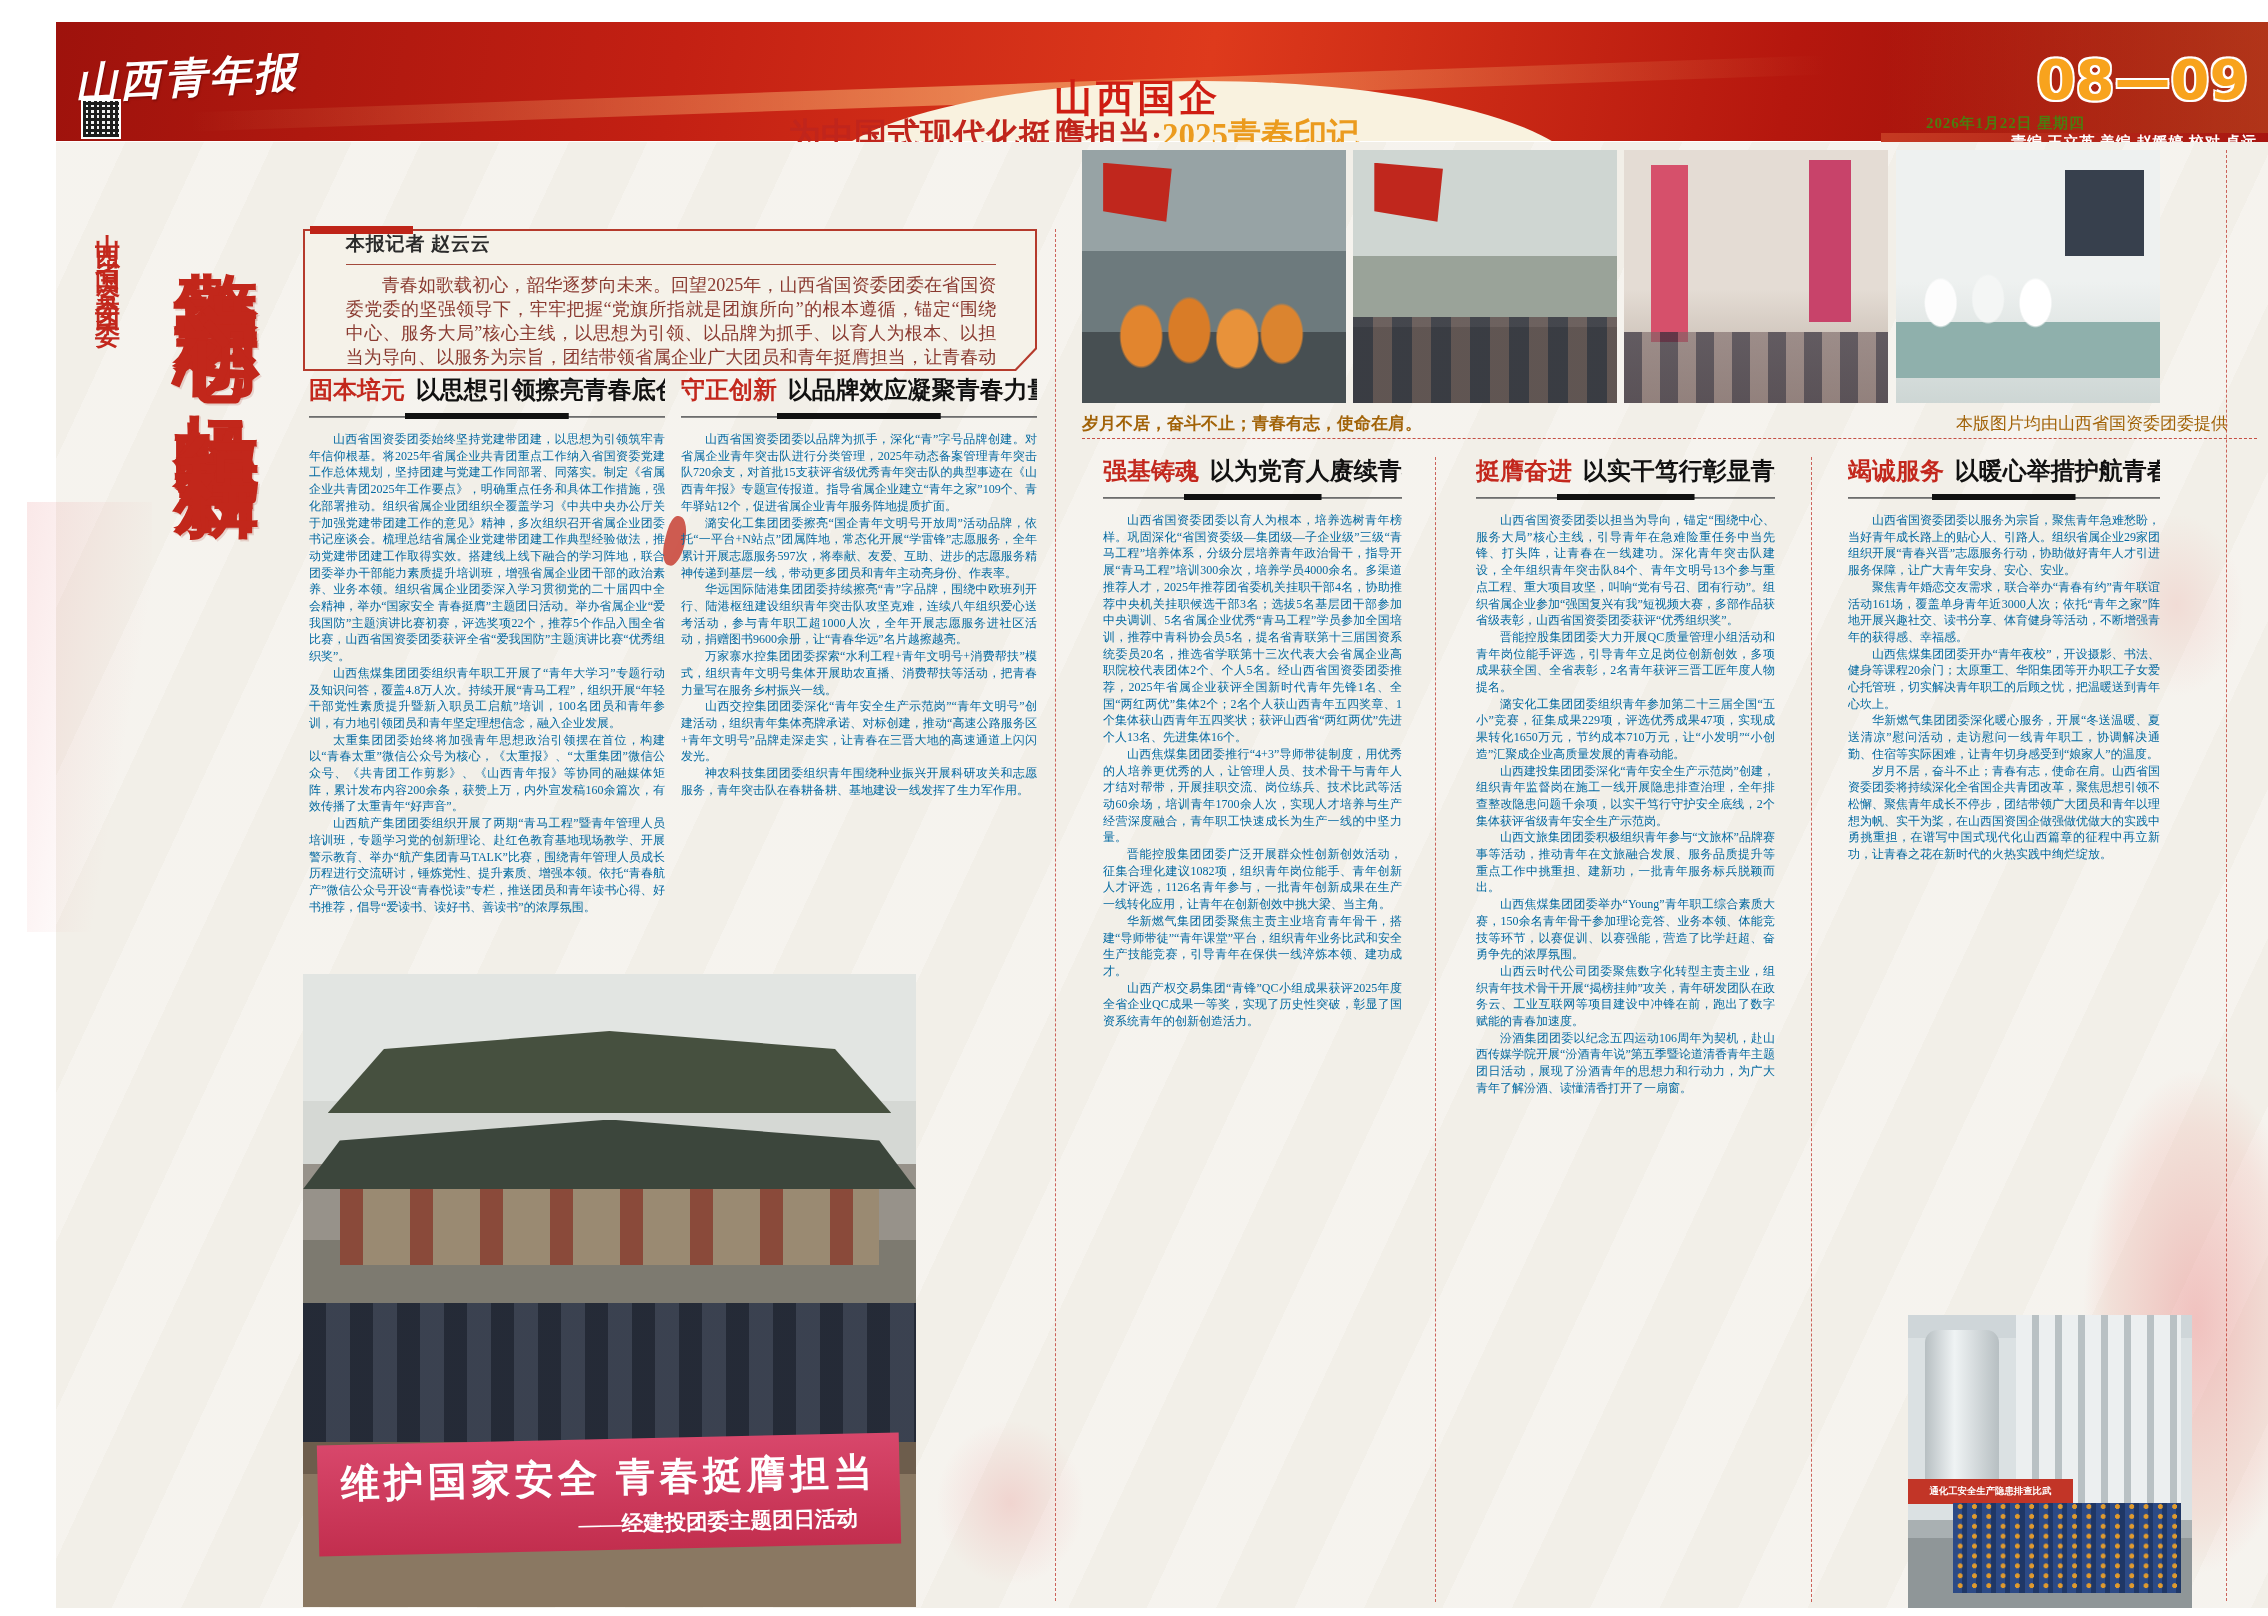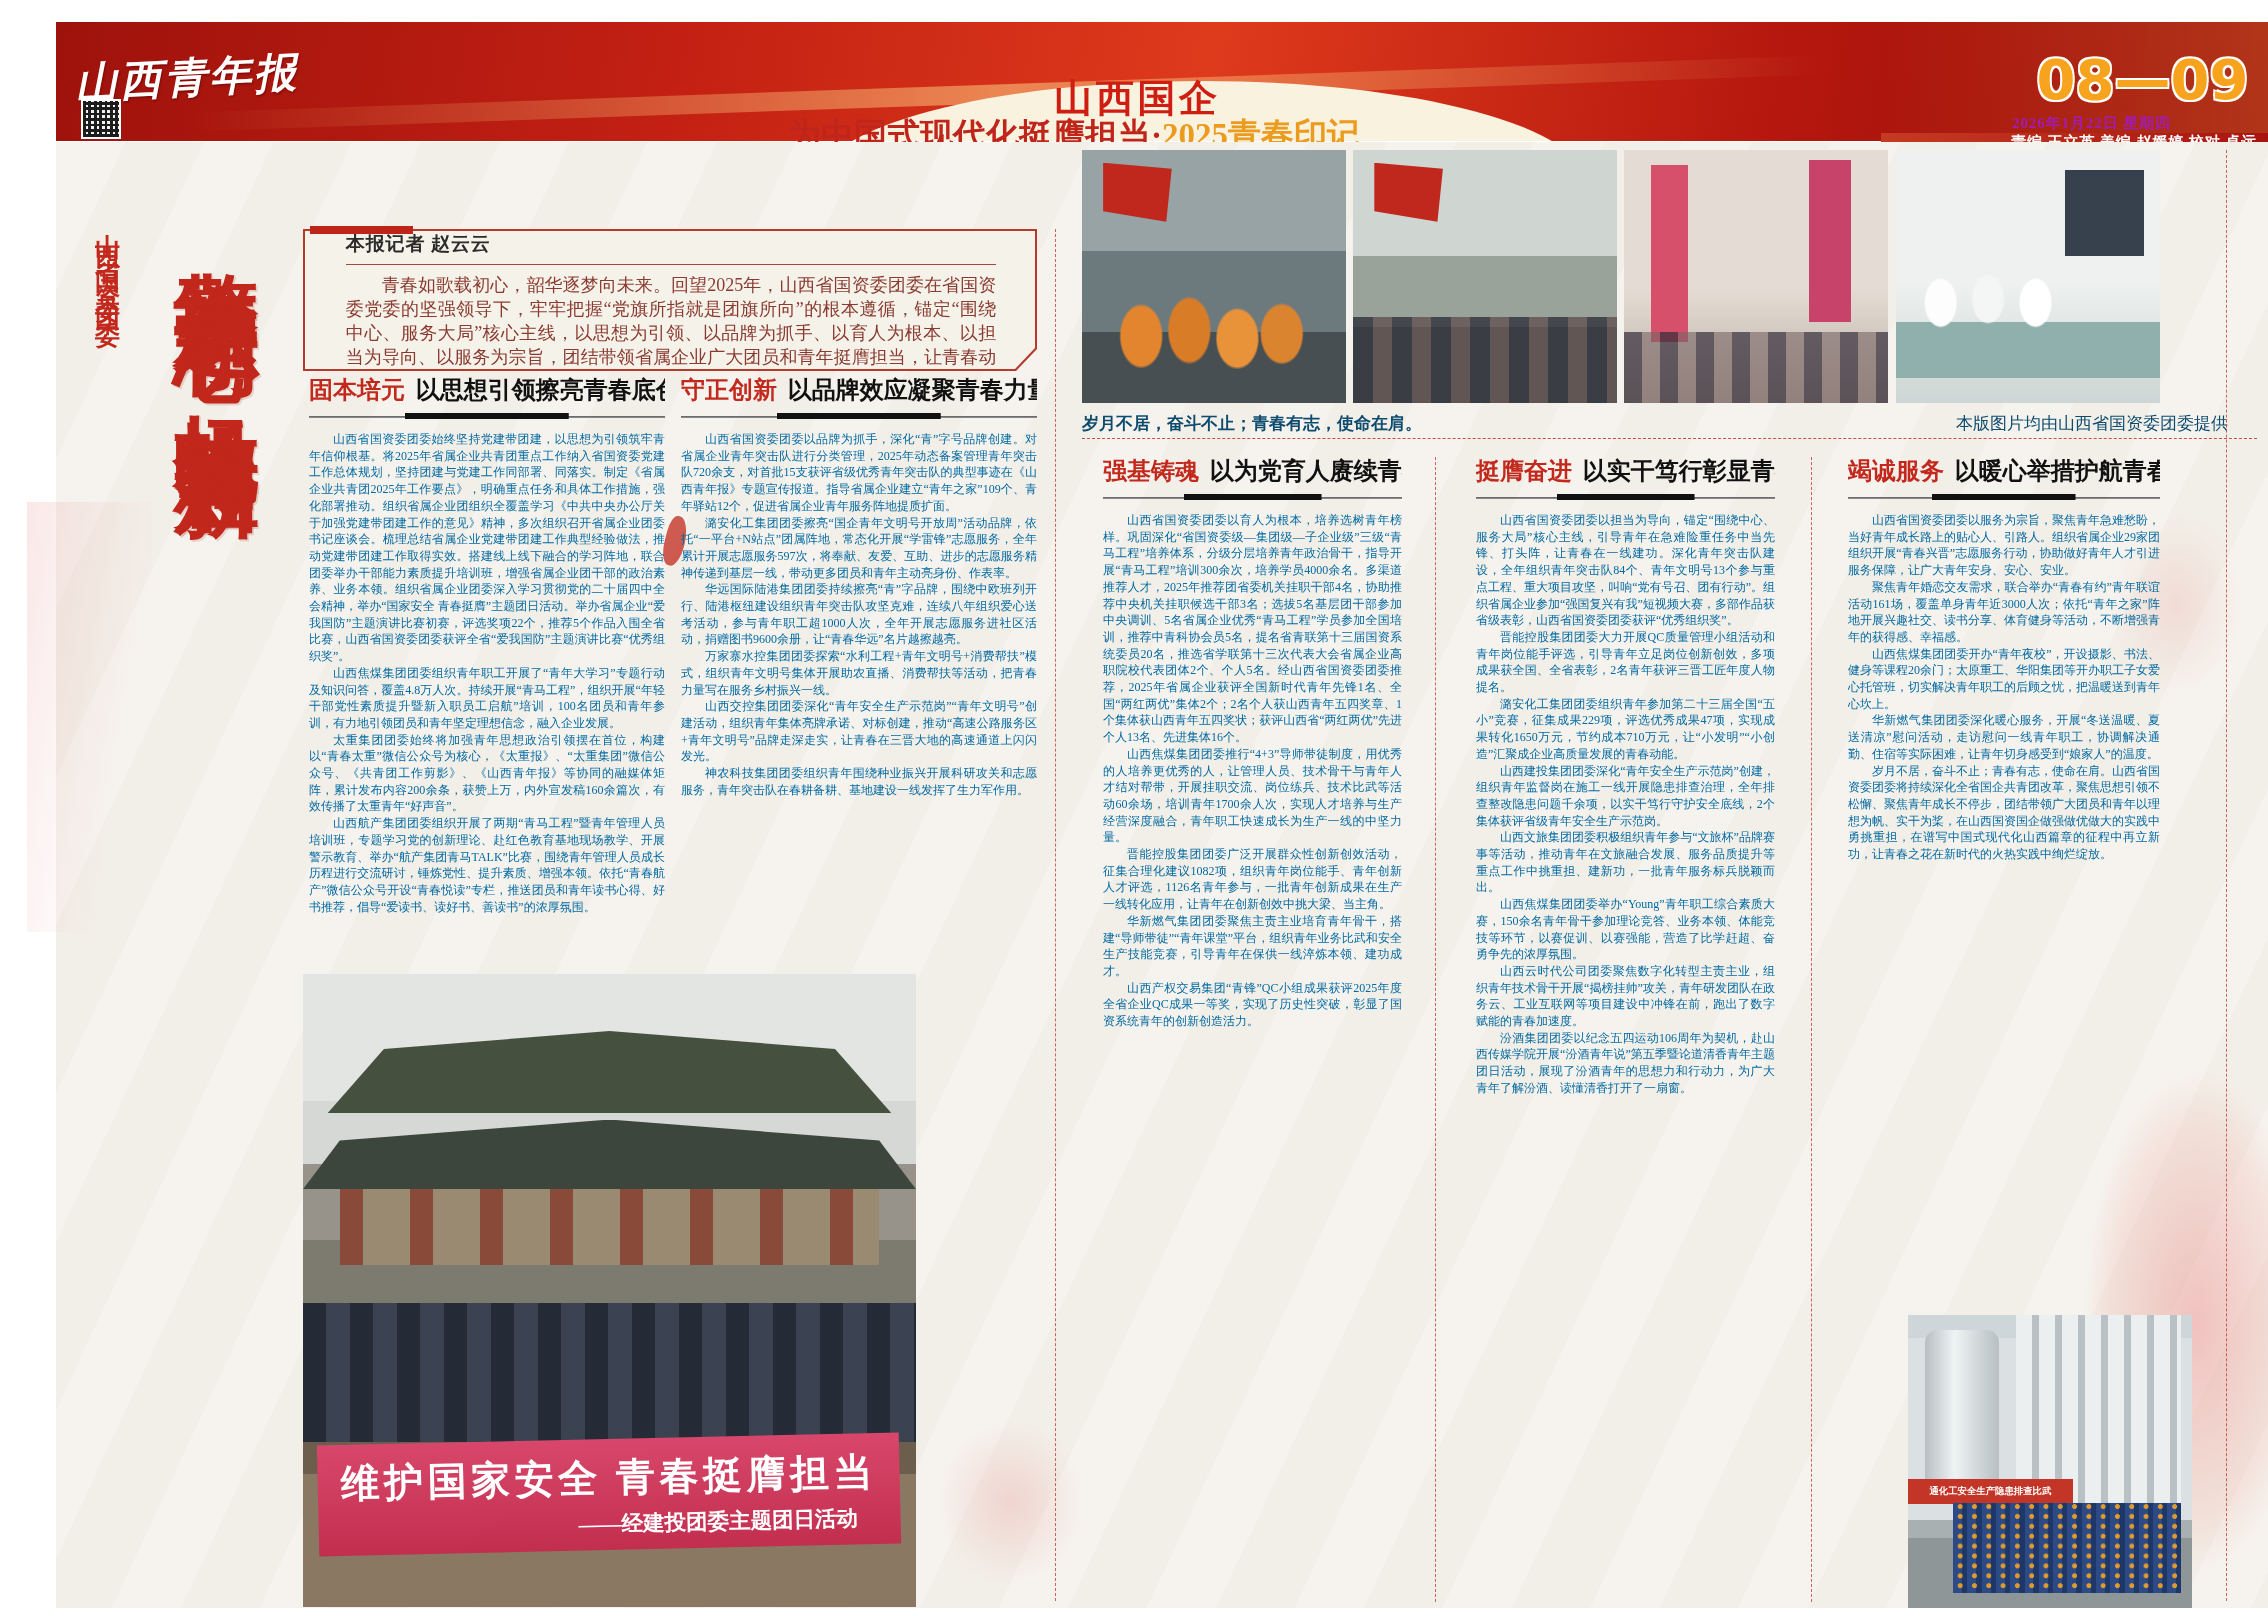--- a/index.html
+++ b/index.html
@@ -25,22 +25,22 @@
                    repeating-linear-gradient(90deg,#1d1d1d 0 2.7px,#f2f2f2 2.7px 5.4px);}
   .banner-t1{position:absolute;left:1003px;top:73px;width:269px;text-align:center;
         font-size:38px;font-weight:900;color:#cf1d12;letter-spacing:3.6px;}
   .banner-t2{position:absolute;left:788px;top:113px;width:681px;
         font-size:33px;font-weight:700;white-space:nowrap;}
   .banner-t2 .m{color:#c0251c;}
   .banner-t2 .a{color:#eb9b1e;}
   .page-num{position:absolute;left:2026px;top:47px;width:233px;text-align:center;
         font-family:"DejaVu Sans",sans-serif;font-weight:900;font-size:56px;color:#f8a31d;
         text-shadow:-1.8px -1.8px 0 #fff,1.8px -1.8px 0 #fff,-1.8px 1.8px 0 #fff,1.8px 1.8px 0 #fff;}
-  .date-line{position:absolute;left:1926px;top:114px;width:331px;text-align:center;
-        color:#a21caf;font-size:15px;font-weight:600;letter-spacing:0.9px;}
+  .date-line{position:absolute;left:1926px;top:114px;width:331px;text-align:left;
+        color:#4d7c0f;font-size:15px;font-weight:600;letter-spacing:0.9px;}
   .credits-line{position:absolute;left:1890px;top:133px;width:367px;text-align:right;
         color:#fff;font-size:15px;font-weight:600;letter-spacing:0.9px;}
   
   .paper{position:absolute;left:56px;top:142px;width:2213px;height:1466px;background:#f2efe8;
         background-image:repeating-linear-gradient(115deg,rgba(255,255,255,.28) 0 63px,transparent 63px 134px);}
   
   .wc{position:absolute;pointer-events:none;}
   .wcA{left:2051px;top:967px;width:242px;height:645px;
         background:radial-gradient(60% 50% at 60% 55%,rgba(233,125,125,.42),rgba(240,170,160,.22) 60%,transparent 78%);}
   .wcB{left:912px;top:1393px;width:197px;height:219px;
@@ -86,21 +86,21 @@
   .ph3 .crowd{position:absolute;bottom:0;width:100%;height:28%;
         background:repeating-linear-gradient(90deg,rgba(50,44,56,.7) 0 18px,rgba(120,100,100,.6) 18px 36px);}
   .ph4{background:linear-gradient(180deg,#eef1f0 0 52%,#cdd6d4 100%);}
   .ph4 .screen{position:absolute;right:6%;top:8%;width:30%;height:34%;background:#37404d;}
   .ph4 .bench{position:absolute;left:0;bottom:10%;width:100%;height:22%;background:#8fb0ac;}
   .ph4 .coats{position:absolute;bottom:26%;left:8%;width:60%;height:30%;
         background:radial-gradient(16% 50% at 15% 55%,#fdfdfd 0 60%,transparent 66%),
                    radial-gradient(16% 50% at 45% 50%,#f4f6f5 0 60%,transparent 66%),
                    radial-gradient(16% 50% at 75% 55%,#ffffff 0 60%,transparent 66%);}
   .strip-caption-row{position:absolute;left:1082px;top:412px;width:1146px;display:flex;
-        justify-content:space-between;font-size:17px;color:#0c4a6e;}
+        justify-content:space-between;font-size:17px;color:#a16207;}
   .strip-caption-row .cap{font-weight:700;}
   .strip-caption-row .crd{font-weight:400;}
   
   .hdash{position:absolute;left:1082px;top:438px;width:1175px;border-top:1.8px dashed rgba(190,50,40,.85);}
   .vdash{position:absolute;border-left:1.8px dashed rgba(190,50,40,.75);}
   .vd1{left:1055px;top:229px;height:1372px;}
   .vd2{left:1435px;top:457px;height:1145px;}
   .vd3{left:1811px;top:457px;height:1145px;}
   .vd4{left:2226px;top:150px;height:1451px;}
   

